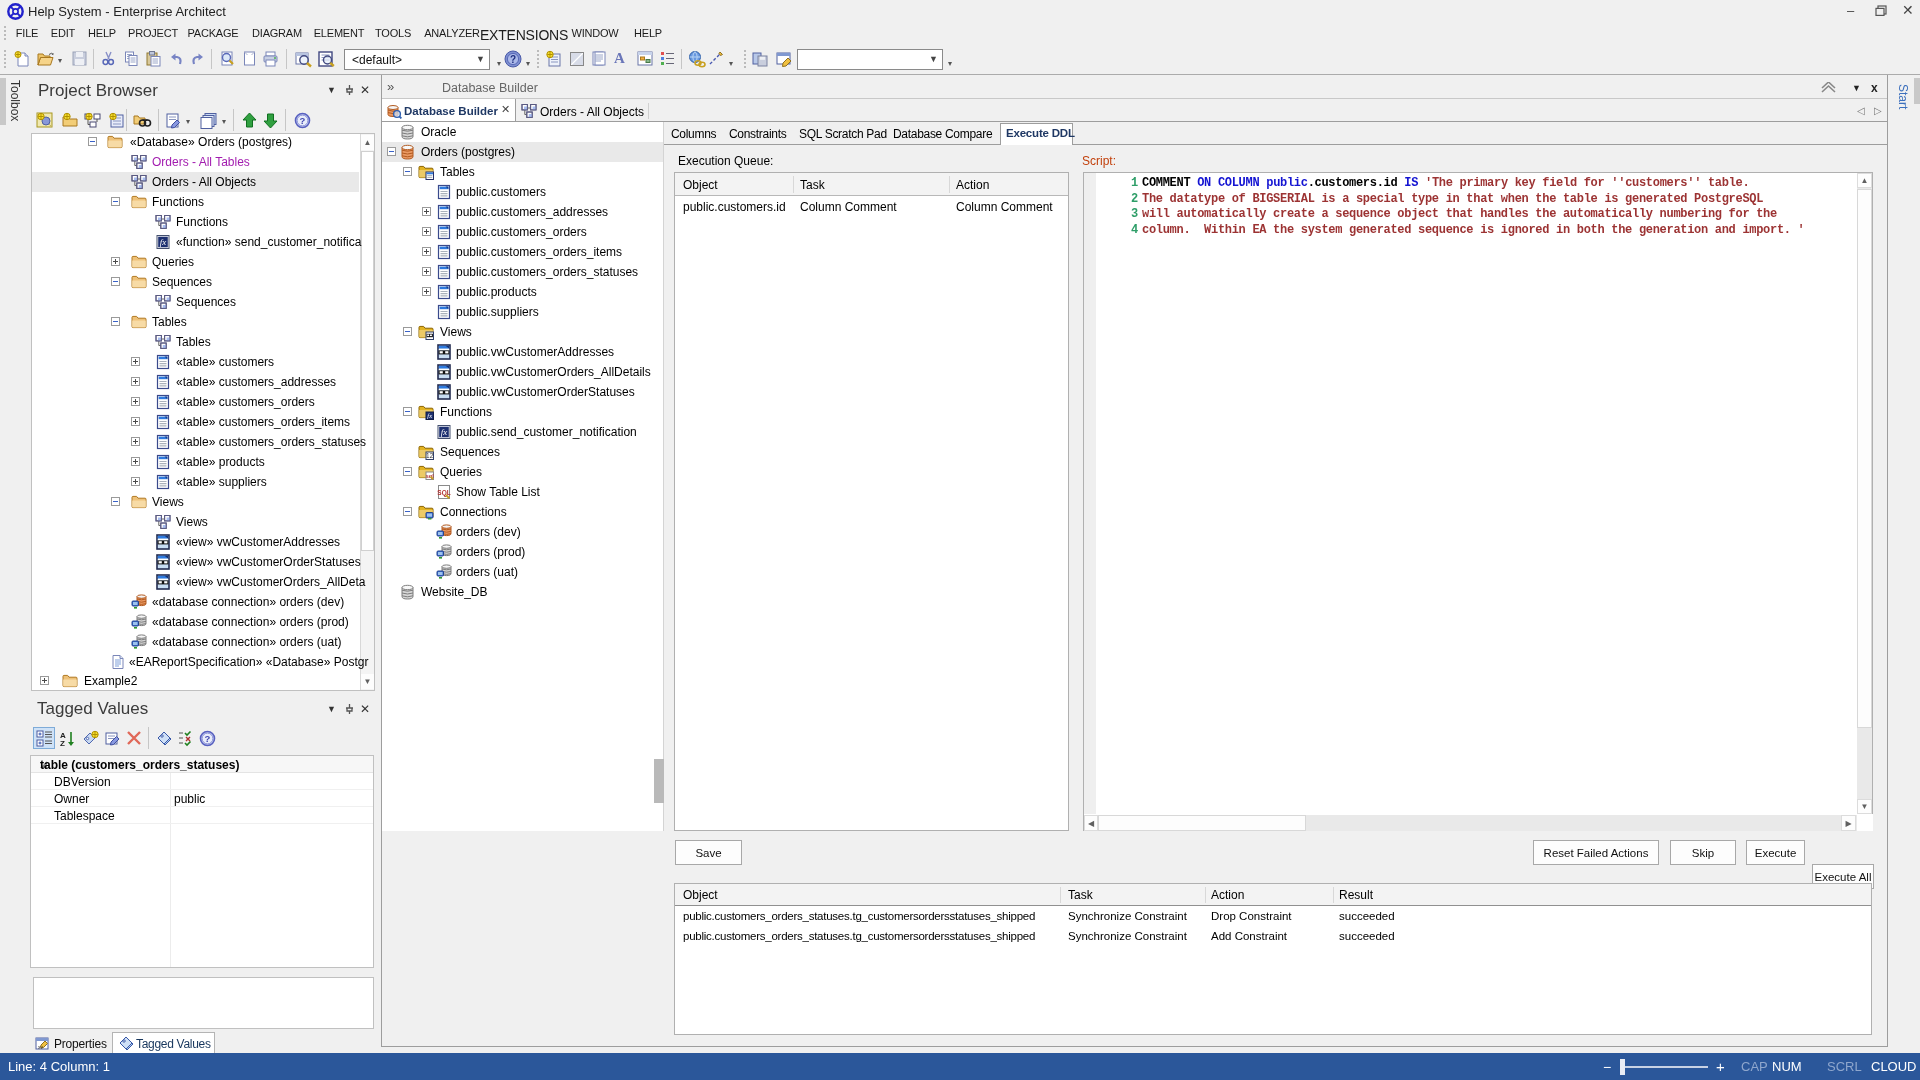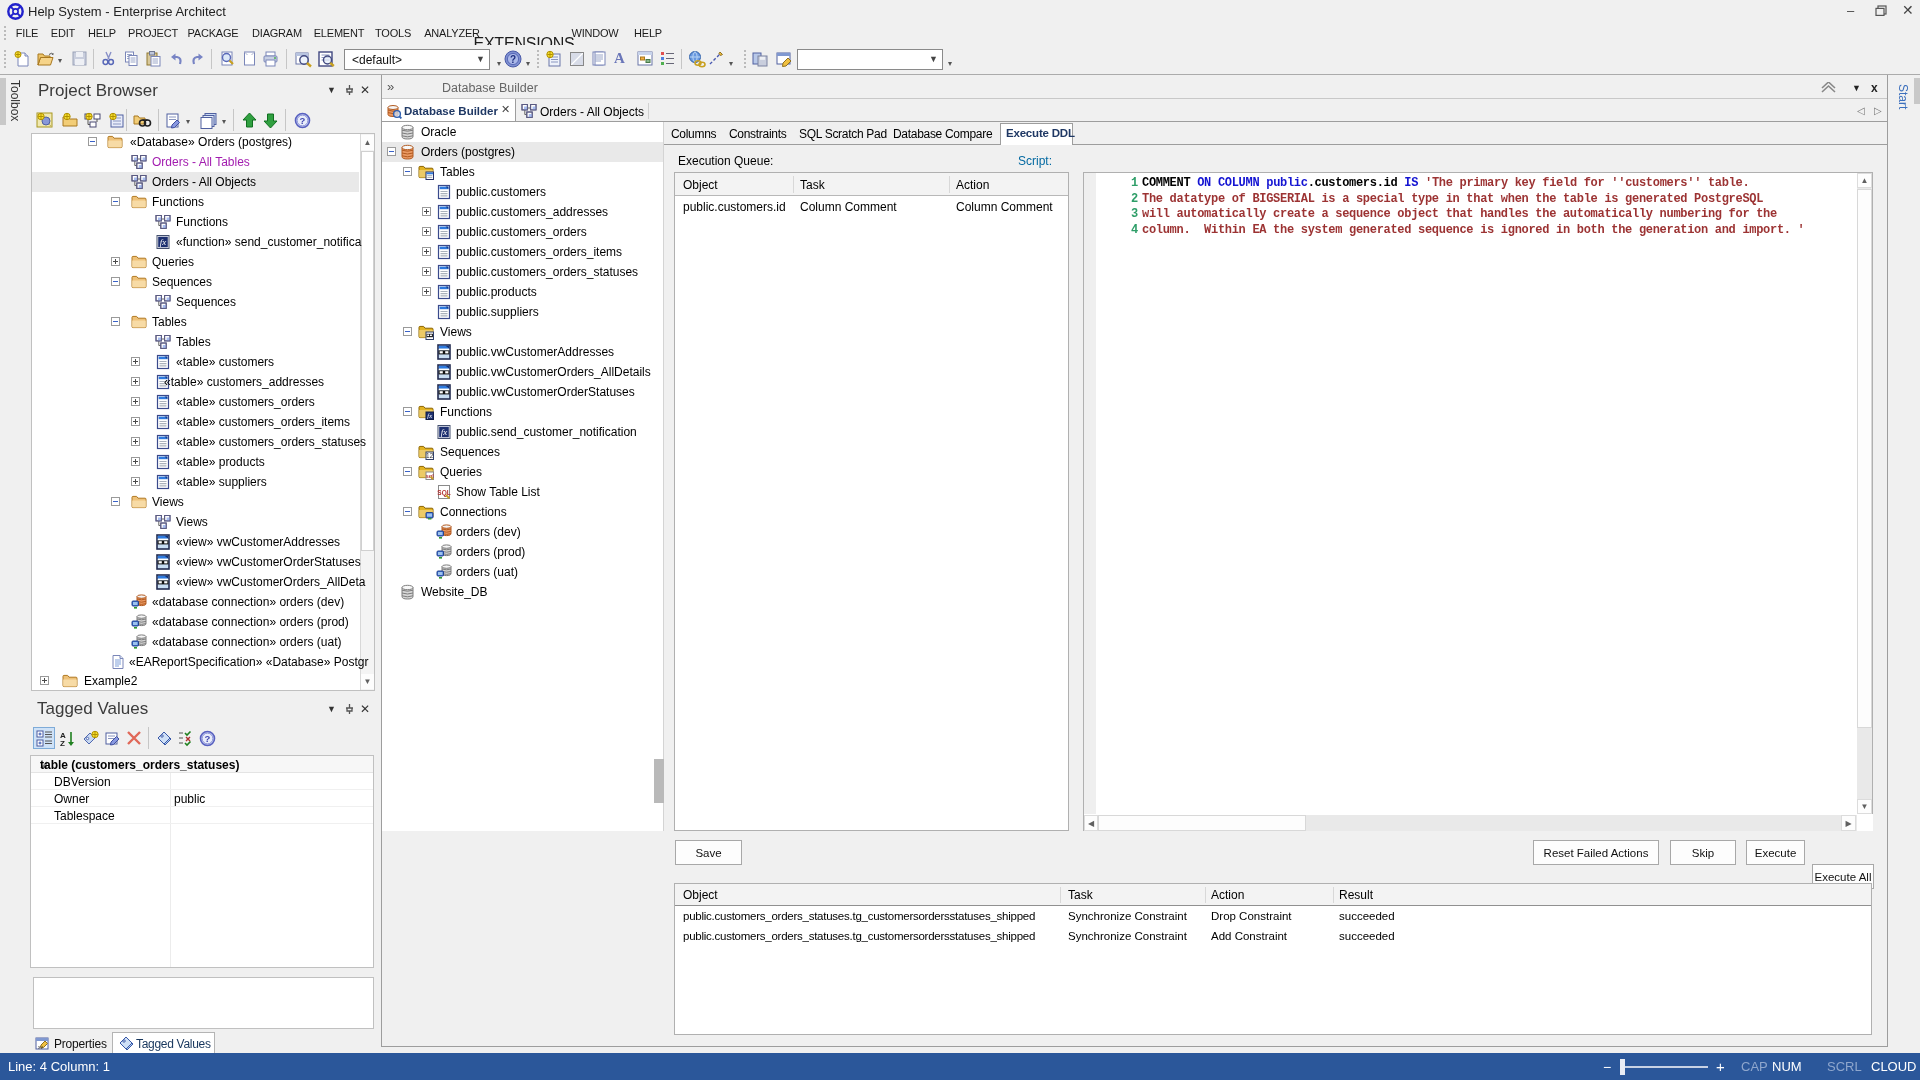--- a/index.html
+++ b/index.html
@@ -36,21 +36,21 @@
 <div class="a" style="left:0;top:22px;width:1920px;height:23px;background:#f0f0f0"></div>
 <div class="txt" style="left:27px;top:28px;font-size:11px;letter-spacing:-0.2px;color:#1c1c1c;transform:translateX(-50%)">FILE</div>
 <div class="txt" style="left:63px;top:28px;font-size:11px;letter-spacing:-0.2px;color:#1c1c1c;transform:translateX(-50%)">EDIT</div>
 <div class="txt" style="left:102px;top:28px;font-size:11px;letter-spacing:-0.2px;color:#1c1c1c;transform:translateX(-50%)">HELP</div>
 <div class="txt" style="left:153px;top:28px;font-size:11px;letter-spacing:-0.2px;color:#1c1c1c;transform:translateX(-50%)">PROJECT</div>
 <div class="txt" style="left:213px;top:28px;font-size:11px;letter-spacing:-0.2px;color:#1c1c1c;transform:translateX(-50%)">PACKAGE</div>
 <div class="txt" style="left:277px;top:28px;font-size:11px;letter-spacing:-0.2px;color:#1c1c1c;transform:translateX(-50%)">DIAGRAM</div>
 <div class="txt" style="left:339px;top:28px;font-size:11px;letter-spacing:-0.2px;color:#1c1c1c;transform:translateX(-50%)">ELEMENT</div>
 <div class="txt" style="left:393px;top:28px;font-size:11px;letter-spacing:-0.2px;color:#1c1c1c;transform:translateX(-50%)">TOOLS</div>
 <div class="txt" style="left:452px;top:28px;font-size:11px;letter-spacing:-0.2px;color:#1c1c1c;transform:translateX(-50%)">ANALYZER</div>
-<div class="txt" style="left:524px;top:36px;font-size:16px;letter-spacing:-0.2px;color:#1c1c1c;transform:translateX(-50%)">EXTENSIONS</div>
+<div class="txt" style="left:524px;top:28px;font-size:14px;letter-spacing:-0.2px;color:#1c1c1c;transform:translateX(-50%)">EXTENSIONS</div>
 <div class="txt" style="left:595px;top:28px;font-size:11px;letter-spacing:-0.2px;color:#1c1c1c;transform:translateX(-50%)">WINDOW</div>
 <div class="txt" style="left:648px;top:28px;font-size:11px;letter-spacing:-0.2px;color:#1c1c1c;transform:translateX(-50%)">HELP</div>
 <div class="a" style="left:4px;top:26px;width:2px;height:14px;background:repeating-linear-gradient(#bbb 0 2px,transparent 2px 4px)"></div>
 <div class="a" style="left:0;top:45px;width:1920px;height:29px;background:#f0f0f0"></div>
 <div class="hline" style="left:0;top:74px;width:1920px;background:#ababab"></div>
 <div class="a" style="left:4px;top:50px;width:2px;height:18px;background:repeating-linear-gradient(#bbb 0 2px,transparent 2px 4px)"></div>
 <svg class="icon" style="left:13px;top:50px" width="18" height="18" viewBox="0 0 18 18">
     <path d="M5 3 h7 l3 3 v10 h-10 z" fill="#fff" stroke="#7a86b8"></path>
     <path d="M12 3 v3 h3" fill="#dce4f4" stroke="#7a86b8"></path>
     <circle cx="5" cy="4.5" r="3" fill="#f8e030" stroke="#b09000"></circle>
@@ -424,21 +424,21 @@
     <b></b>
   </div>
 <svg class="icon" style="left:155px;top:374px" width="16" height="16" viewBox="0 0 16 16">
     <rect x="2.5" y="1.5" width="11" height="13" fill="#fff" stroke="#3a4a8c" stroke-width="1.2"></rect>
     <rect x="3.6" y="2.6" width="8.8" height="2.6" fill="#2e7ade"></rect>
     <path d="M9.5 2.6 L12.4 2.6 L12.4 5.2 Z" fill="#1b3f8c"></path>
     <g stroke="#aab2bc" stroke-width="1.2">
       <path d="M4.5 7.5 h7 M4.5 9.7 h7 M4.5 11.9 h7"></path>
     </g>
   </svg>
-<div class="txt" style="left:164px;top:376px;color:#000">«table» customers_addresses</div>
+<div class="txt" style="left:176px;top:376px;color:#000">«table» customers_addresses</div>
 <div class="exbox" style="left:131px;top:397px">
     <i></i>
     <b></b>
   </div>
 <svg class="icon" style="left:155px;top:394px" width="16" height="16" viewBox="0 0 16 16">
     <rect x="2.5" y="1.5" width="11" height="13" fill="#fff" stroke="#3a4a8c" stroke-width="1.2"></rect>
     <rect x="3.6" y="2.6" width="8.8" height="2.6" fill="#2e7ade"></rect>
     <path d="M9.5 2.6 L12.4 2.6 L12.4 5.2 Z" fill="#1b3f8c"></path>
     <g stroke="#aab2bc" stroke-width="1.2">
       <path d="M4.5 7.5 h7 M4.5 9.7 h7 M4.5 11.9 h7"></path>
@@ -966,21 +966,21 @@
 <div class="a" style="left:674px;top:172px;width:395px;height:659px;background:#fff;border:1px solid #b0b0b0"></div>
 <div class="a" style="left:675px;top:173px;width:393px;height:23px;background:#f3f3f3;border-bottom:1px solid #b8b8b8"></div>
 <div class="vline" style="left:793px;top:176px;height:17px;background:#d8d8d8"></div>
 <div class="vline" style="left:949px;top:176px;height:17px;background:#d8d8d8"></div>
 <div class="txt" style="left:683px;top:179px;color:#000">Object</div>
 <div class="txt" style="left:800px;top:179px;color:#000">Task</div>
 <div class="txt" style="left:956px;top:179px;color:#000">Action</div>
 <div class="txt" style="left:683px;top:201px;color:#000">public.customers.id</div>
 <div class="txt" style="left:800px;top:201px;color:#000">Column Comment</div>
 <div class="txt" style="left:956px;top:201px;color:#000">Column Comment</div>
-<div class="txt" style="left:1018px;top:155px;color:#0369a1">Script:</div>
+<div class="txt" style="left:1082px;top:155px;color:#c2410c">Script:</div>
 <div class="a" style="left:1083px;top:172px;width:790px;height:659px;background:#fff;border:1px solid #b0b0b0"></div>
 <div class="a" style="left:1084px;top:173px;width:12px;height:641px;background:#efefef"></div>
 <div class="a" style="left:1857px;top:173px;width:15px;height:641px;background:#e9e9e9"></div>
 <div class="scroll-arrow" style="left:1857px;top:173px;width:15px;height:15px;font-size:8px">▲</div>
 <div class="scroll-arrow" style="left:1857px;top:799px;width:15px;height:15px;font-size:8px">▼</div>
 <div class="a" style="left:1857px;top:189px;width:15px;height:539px;background:#fdfdfd;border:1px solid #d8d8d8"></div>
 <div class="a" style="left:1084px;top:815px;width:773px;height:16px;background:#e9e9e9"></div>
 <div class="scroll-arrow" style="left:1084px;top:815px;width:14px;height:16px;font-size:8px">◀</div>
 <div class="scroll-arrow" style="left:1841px;top:815px;width:15px;height:16px;font-size:8px">▶</div>
 <div class="a" style="left:1098px;top:815px;width:208px;height:16px;background:#fdfdfd;border:1px solid #d8d8d8"></div>

